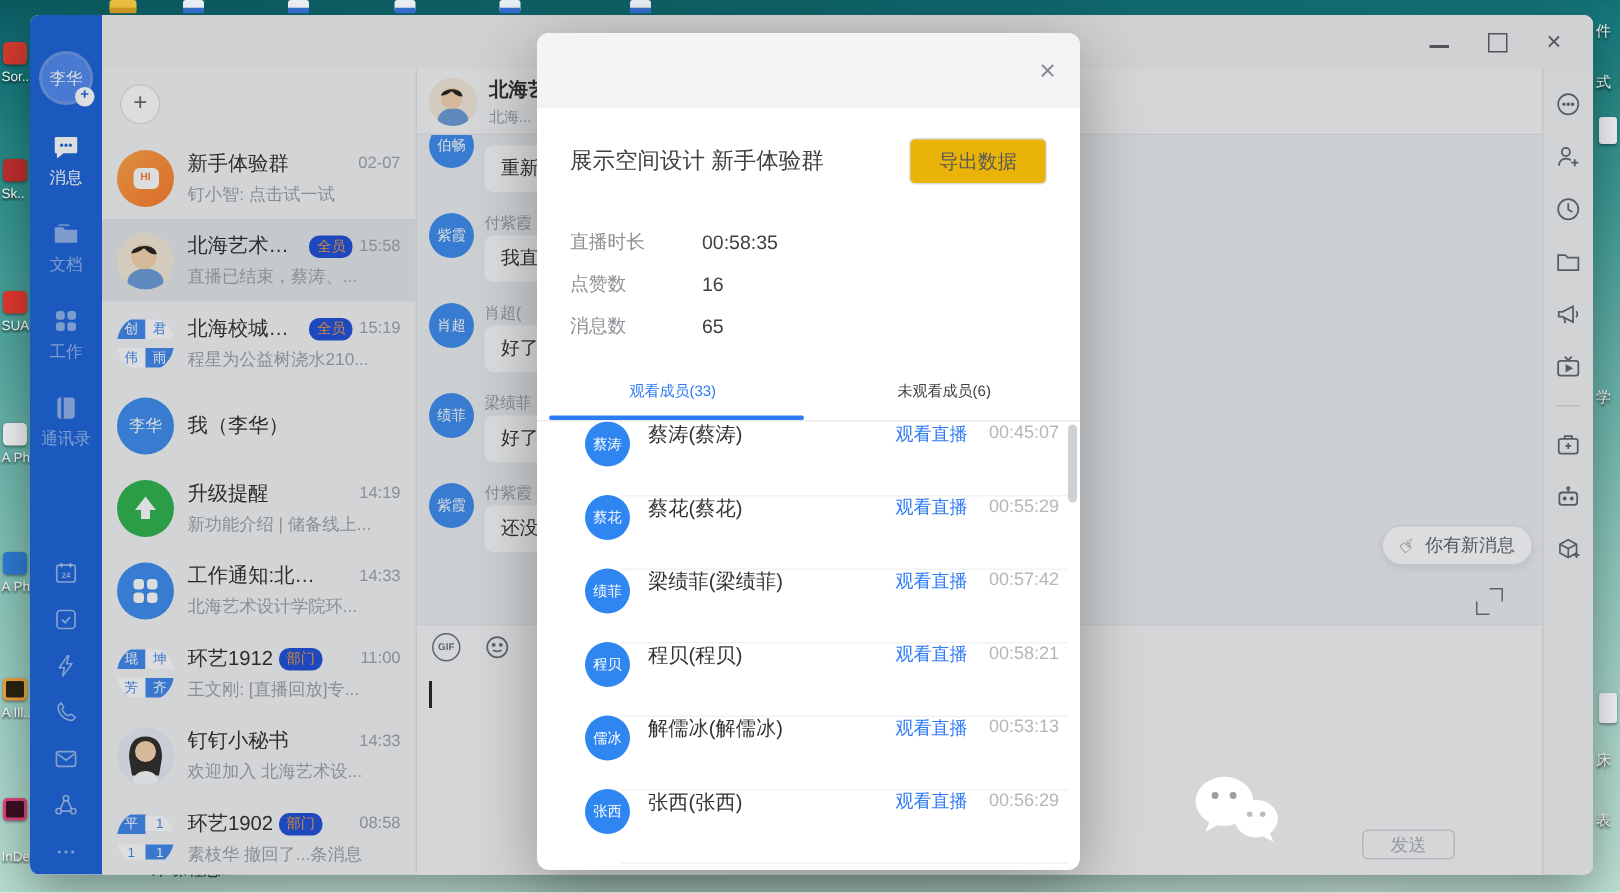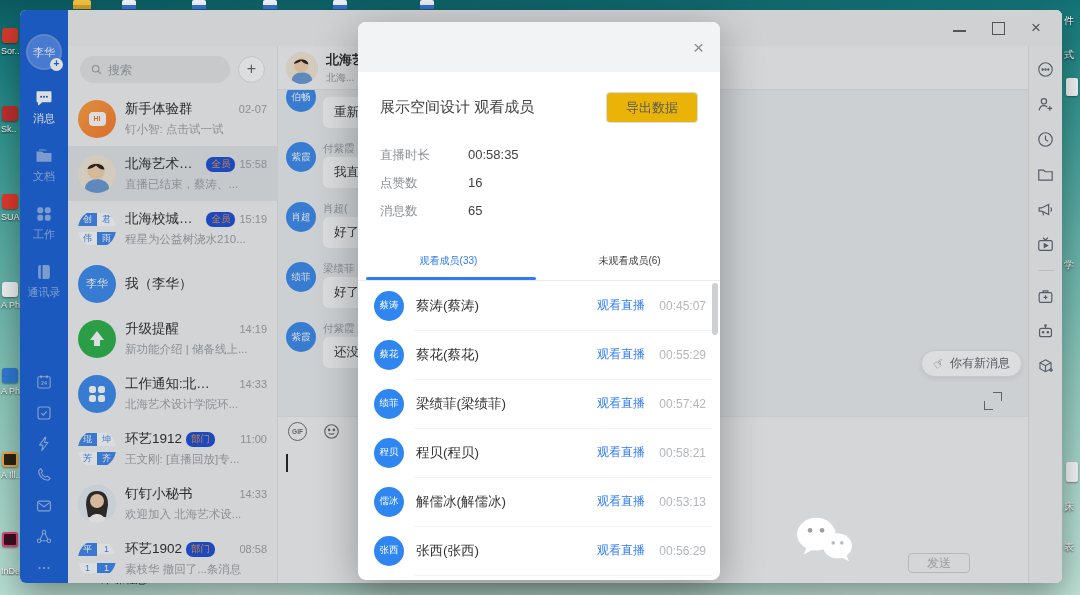--- a/index.html
+++ b/index.html
@@ -95,29 +95,29 @@
   .dim{position:absolute;inset:0;background:rgba(38,41,48,.16);z-index:10;pointer-events:none}
 
   
   .modal{position:absolute;left:358px;top:22px;width:362px;height:558px;background:#fff;border-radius:8px;box-shadow:0 10px 44px rgba(0,0,0,.32);z-index:20;overflow:hidden}
   .mo-head{height:50px;background:#f2f3f5;display:flex;align-items:center;justify-content:flex-end;padding:0 16px}
   .mo-close{font-size:19px;color:#8a8d92;cursor:pointer;line-height:1}
   .mo-title-row{display:flex;align-items:center;margin:20px 22px 0}
   .mo-title{flex:1;font-size:15px;color:#404040}
   .export-btn{width:92px;height:31px;border:1px solid #dcdcdc;border-radius:4px;background:#eab308;color:#595959;font-size:13px;display:flex;align-items:center;justify-content:center;cursor:pointer}
   .stats{margin:24px 22px 0}
-  .stat{display:flex;height:28px;align-items:flex-start}
+  .stat{display:flex;height:28px;align-items:center}
   .stat .lbl{width:88px;font-size:12.5px;color:#8c8f94}
   .stat .val{font-size:13px;color:#404040}
   .tabs{display:flex;margin-top:10px;border-bottom:1px solid #ececec;height:40px;position:relative}
   .tab{flex:1;display:flex;align-items:center;justify-content:center;font-size:10px;color:#404040;cursor:pointer}
   .tab.active{color:var(--accent)}
   .tab-underline{position:absolute;left:8px;bottom:0;width:170px;height:3px;background:var(--accent);border-radius:2px}
   .mlist{position:relative;height:328px;overflow:hidden}
-  .m-row{position:relative;display:flex;align-items:center;height:49px;padding:0 14px 0 16px}
+  .m-row{position:relative;display:flex;align-items:flex-start;height:49px;padding:0 14px 0 32px}
   .m-row:not(:first-child)::before{content:"";position:absolute;left:56px;right:8px;top:0;height:1px;background:#f1f2f3}
   .m-av{width:30px;height:30px;border-radius:50%;background:#2f86f0;color:#fff;font-size:9.5px;display:flex;align-items:center;justify-content:center;flex:none}
   .m-name{margin-left:12px;font-size:13.5px;color:#333;flex:1;white-space:nowrap;overflow:hidden}
   .m-action{font-size:12px;color:var(--accent);margin-right:9px;cursor:pointer}
   .m-dur{font-size:12px;color:#b3b6ba;width:52px;text-align:right}
   .scroll-thumb{position:absolute;right:2px;top:2px;width:6px;height:52px;background:#cfd0d2;border-radius:3px}
 
   
   .watermark{position:absolute;left:793px;top:514px;display:flex;align-items:center;gap:12px;z-index:40;pointer-events:none}
   .wm-text{font-size:29px;color:#fff;text-shadow:0 2px 6px rgba(0,0,0,.45);letter-spacing:.5px}
@@ -260,29 +260,20 @@
               <circle cx="6" cy="12" r="1.4"></circle>
               <circle cx="12" cy="12" r="1.4"></circle>
               <circle cx="18" cy="12" r="1.4"></circle>
             </svg>
         </span>
       </div>
     </div>
 
     <div class="chatlist">
       <div class="search-row">
-        <div class="search-box">
-          <span>
-            <svg viewBox="0 0 24 24" width="13" height="13" fill="none" stroke="#9aa0a6" stroke-width="2">
-                <circle cx="10.5" cy="10.5" r="6"></circle>
-                <path d="M15 15l5 5"></path>
-              </svg>
-          </span>
-          <input type="text" placeholder="搜索" style="">
-        </div>
         <div class="add-btn">+</div>
       </div>
 
       <div class="citem">
         <div class="cav cav-hi">
             <div class="hi-bubble">HI</div>
           </div>
         <div class="cmain">
           <div class="crow1">
               <span class="ctitle">新手体验群</span>
@@ -573,21 +564,21 @@
     </div>
 
     <div class="dim"></div>
   </div>
 
   <div class="modal">
     <div class="mo-head">
       <span class="mo-close">×</span>
     </div>
     <div class="mo-title-row">
-      <div class="mo-title">展示空间设计 观看成员</div>
+      <div class="mo-title">展示空间设计 新手体验群</div>
       <div class="export-btn">导出数据</div>
     </div>
     <div class="stats">
       <div class="stat">
           <span class="lbl">直播时长</span>
           <span class="val">00:58:35</span>
         </div>
       <div class="stat">
           <span class="lbl">点赞数</span>
           <span class="val">16</span>

